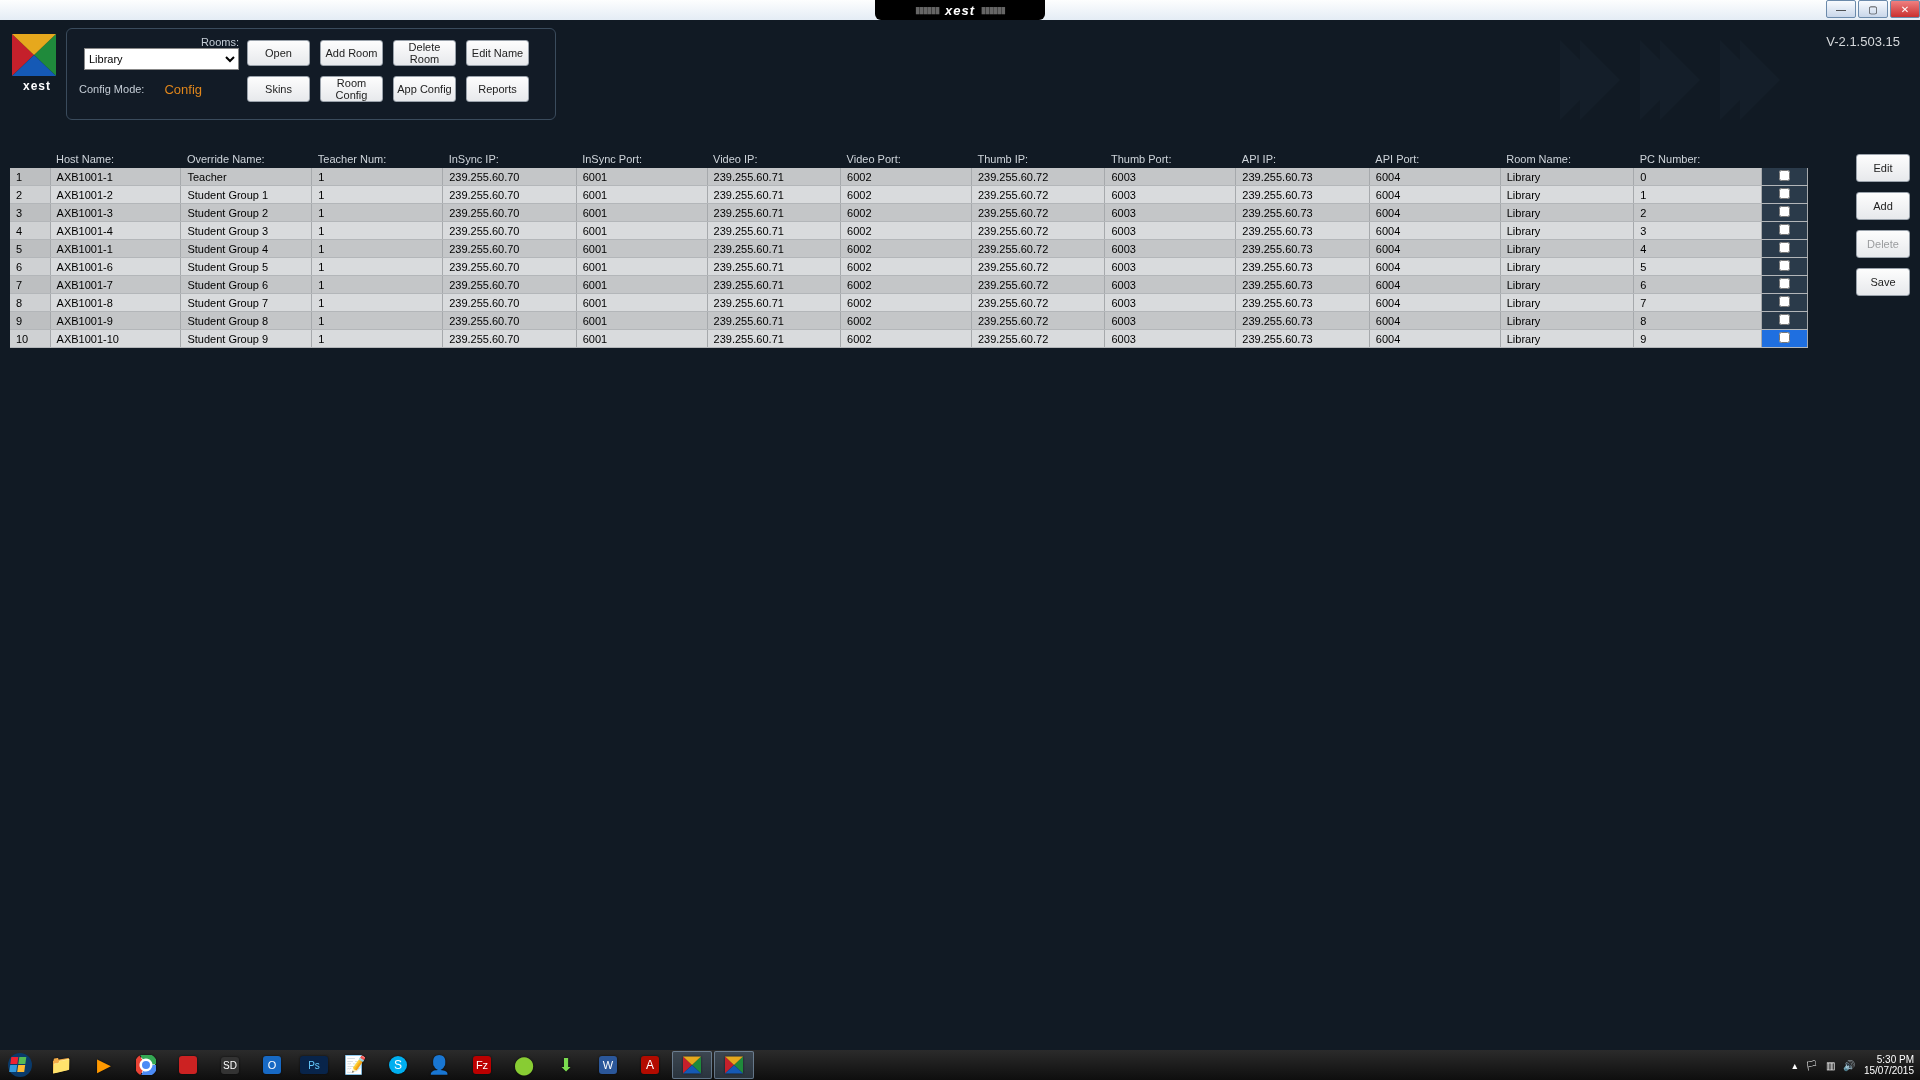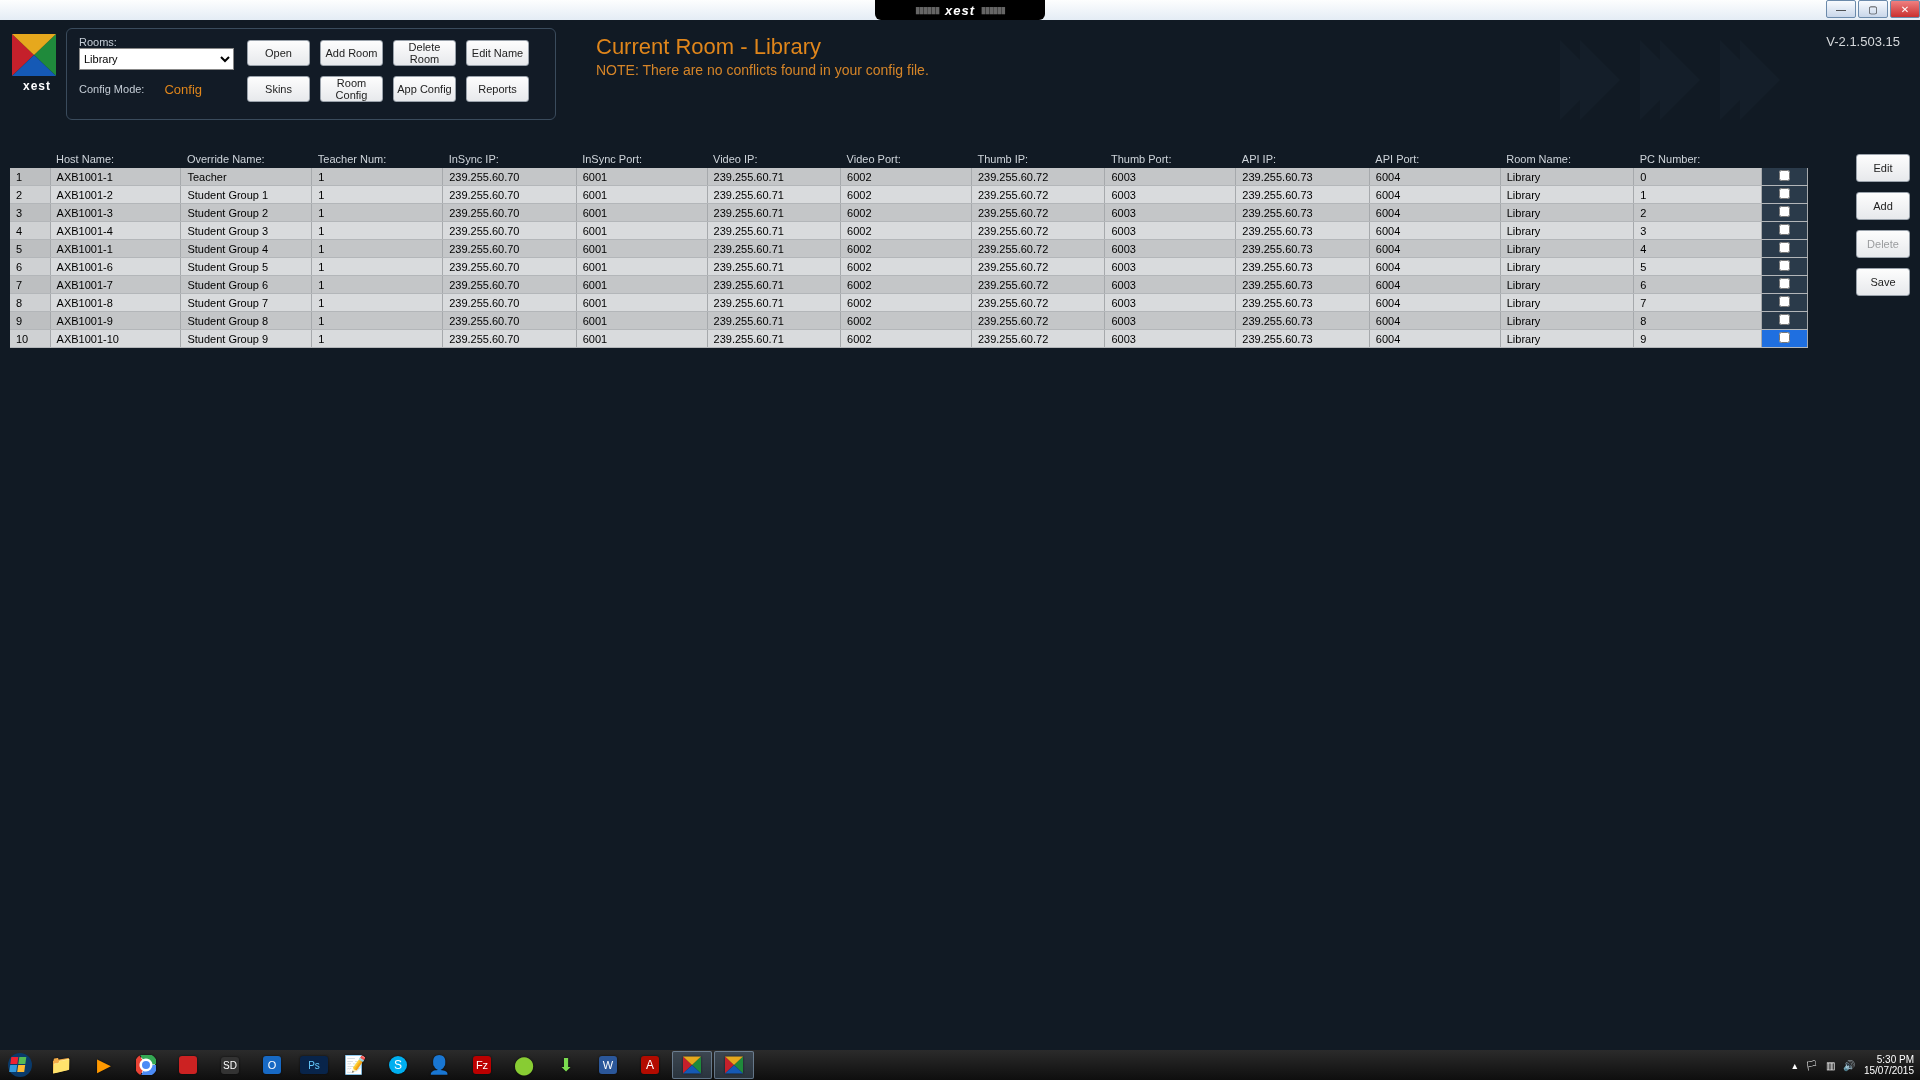--- a/index.html
+++ b/index.html
@@ -38,21 +38,21 @@
   .logo svg { display:block; margin-bottom: 3px;}
   .logo-text { color: #fff; font-size: 12px; font-weight: bold; letter-spacing: 1px;}
   .config-panel {
     border: 1px solid #3a4b5c; border-radius: 6px; padding: 10px 12px 12px 12px;
     width: 490px; height: 92px; display: grid;
     grid-template-columns: 160px 65px 65px 65px 65px;
     grid-template-rows: 28px 28px; gap: 8px 8px; align-items: center;
     background: rgba(20,30,42,0.4);
   }
   .panel-label { color: #c5cdd6; font-size: 11px; }
-  .rooms-label-wrap { grid-column:1; grid-row:1; display:flex; flex-direction:column; gap:0;}
+  .rooms-label-wrap { grid-column:1; grid-row:1; display:flex; flex-direction:column; gap:0;align-items:flex-end;}
   select.room-dd {
     width: 155px; height: 22px; background: #fff; border: 1px solid #888; font-size: 11px;
   }
   .config-mode-row { grid-column:1; grid-row:2; display:flex; align-items:center; gap:20px;}
   .config-mode-val { color: #e0861b; font-size: 13px;}
   .btn {
     background: linear-gradient(#fdfdfd,#e7e9ec); border: 1px solid #9aa2ab; border-radius: 3px;
     font-size: 11px; color: #222; height: 26px; width: 63px; cursor: pointer;
   }
   .headline {
@@ -162,24 +162,20 @@
       <div class="config-mode-row">
         <span class="panel-label">Config Mode:</span>
         <span class="config-mode-val">Config</span>
       </div>
       <button class="btn" style="grid-column:2;grid-row:2">Skins</button>
       <button class="btn" style="grid-column:3;grid-row:2">Room Config</button>
       <button class="btn" style="grid-column:4;grid-row:2">App Config</button>
       <button class="btn" style="grid-column:5;grid-row:2">Reports</button>
     </div>
 
-    <div class="headline">
-      <div class="h1">Current Room - Library</div>
-      <div class="h2">NOTE: There are no conflicts found in your config file.</div>
-    </div>
   </div>
 
 
   <div class="grid-area">
     <div class="grid-wrap">
       <table class="data">
         <colgroup>
           <col class="cnum">
             <col class="chost">
             <col class="cover">

